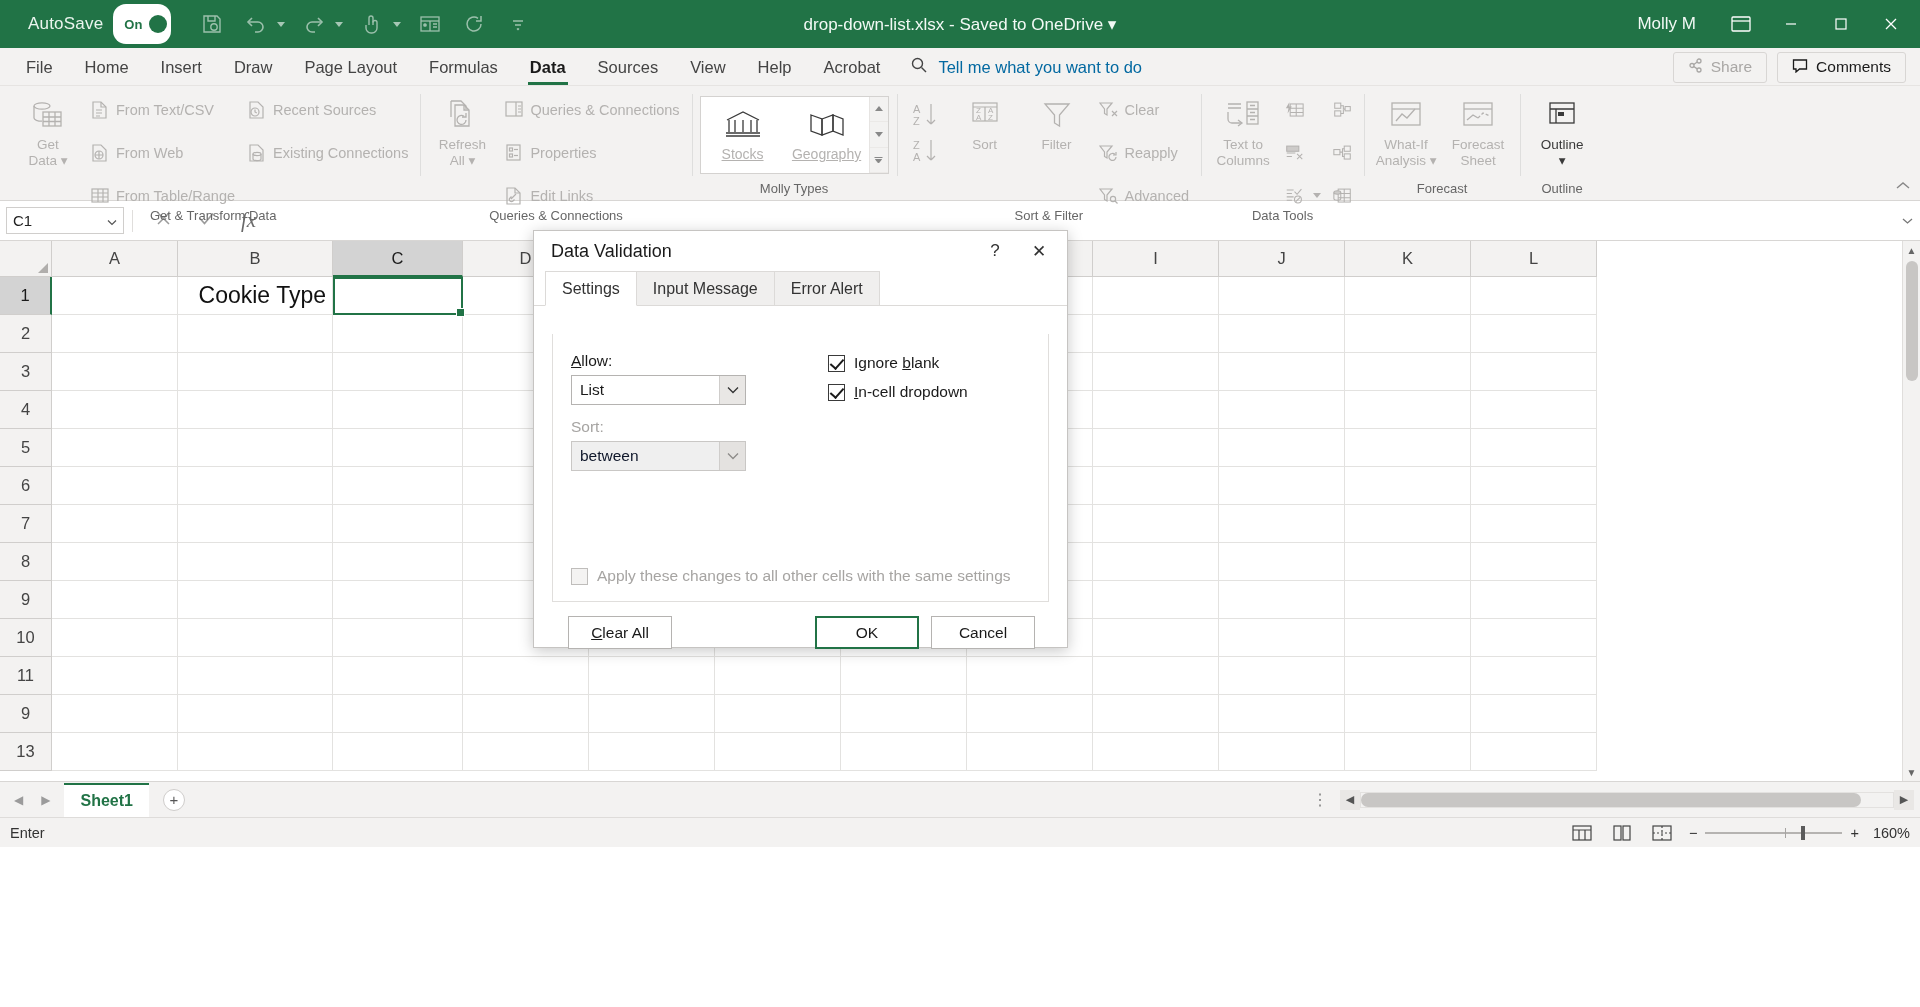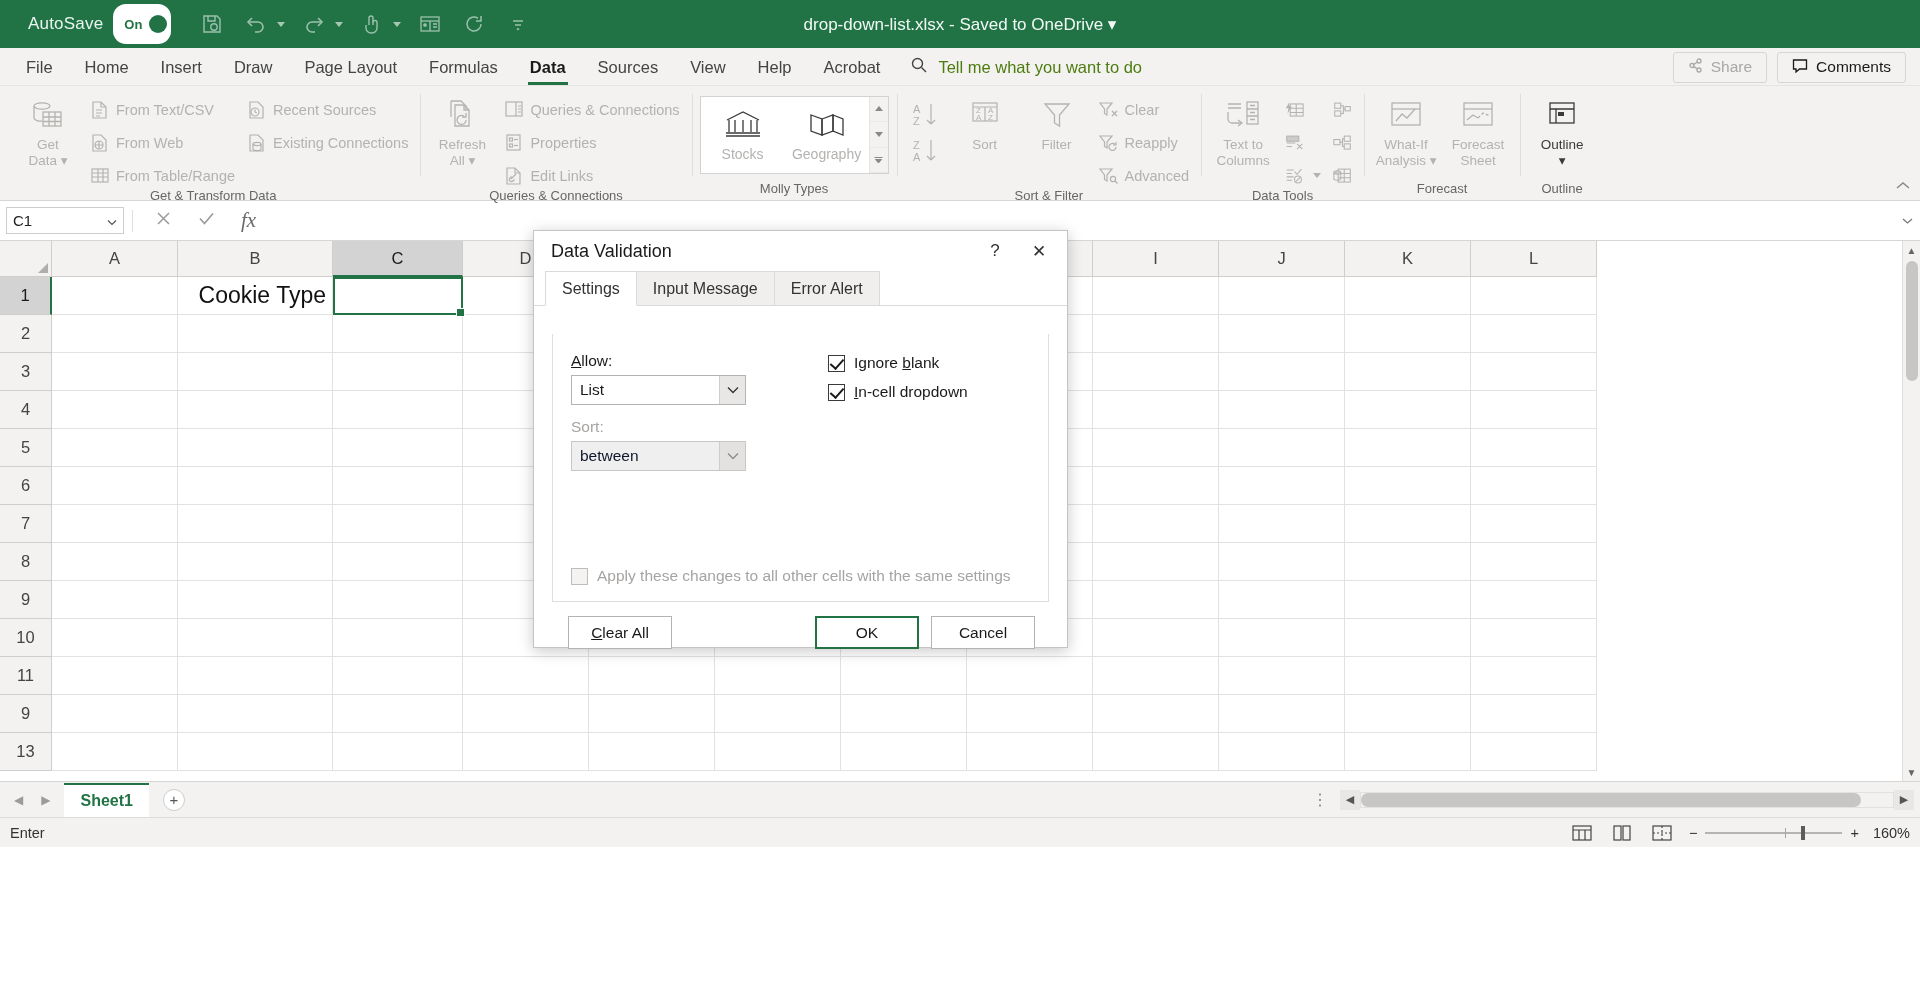--- a/index.html
+++ b/index.html
@@ -44,21 +44,21 @@
     border-bottom:1px solid #e6e4e2;
   }
   .tab {
     padding:0 16px; height:36px; line-height:36px; font-size:16.5px; color:#444;
     position:relative; white-space:nowrap;
   }
   .tab.active { color:#1a1a1a; font-weight:bold; }
   .tab.active:after {
     content:""; position:absolute; left:14px; right:14px; bottom:0; height:3px; background:#217346;
   }
-  .tellme { display:flex; align-items:center; gap:10px; margin-left:14px; color:#4d7c0f; font-size:16.5px; height:36px;}
+  .tellme { display:flex; align-items:center; gap:10px; margin-left:14px; color:#0369a1; font-size:16.5px; height:36px;}
   .tabbar-right { margin-left:auto; display:flex; align-items:center; gap:10px; padding-right:14px; height:36px; }
   .share-btn, .comments-btn {
     display:flex; align-items:center; gap:8px; font-size:15.5px; color:#444;
     border:1px solid #d8d6d4; border-radius:3px; padding:5px 14px; background:#f3f2f1;
   }
   .comments-btn { color:#1a1a1a; }
   .share-btn { color:#a9a7a5; }
 
   
   .ribbon {
@@ -72,31 +72,31 @@
   .rgroup-body { display:flex; align-items:flex-start; gap:4px; flex:1; padding-top:4px; }
   .rgroup-label {
     text-align:center; font-size:13px; color:#666; padding-bottom:4px; margin-top:auto;
   }
   .bigbtn {
     display:flex; flex-direction:column; align-items:center; justify-content:flex-start;
     width:68px; padding-top:4px; color:#b4b2b0; font-size:13.5px; text-align:center; line-height:1.15;
   }
   .bigbtn .ic { height:36px; display:flex; align-items:center; justify-content:center; margin-bottom:3px;}
   .bigbtn.enabled { color:#3a3a3a; }
-  .smallcol { display:flex; flex-direction:column; gap:8px; padding-top:3px; }
+  .smallcol { display:flex; flex-direction:column; gap:18px; padding-top:3px; }
   .smallbtn {
     display:flex; align-items:center; gap:7px; font-size:14.5px; color:#b4b2b0;
     height:25px; padding:0 4px; white-space:nowrap;
   }
   .smallbtn .ic { width:19px; height:19px; display:flex; align-items:center; justify-content:center; }
   .gallery {
     border:1px solid #d4d2d0; background:#fff; display:flex; align-items:stretch; height:78px; margin-top:2px;
   }
   .gallery-items { display:flex; }
-  .gitem { width:84px; display:flex; flex-direction:column; align-items:center; justify-content:center; color:#b4b2b0; font-size:14px; gap:3px;}
+  .gitem { width:84px; display:flex; flex-direction:column; align-items:center; justify-content:center; color:#b4b2b0; font-size:14px; gap:3px;text-decoration:underline;}
   .gscroll { width:19px; border-left:1px solid #e6e4e2; display:flex; flex-direction:column; }
   .gsbtn { flex:1; display:flex; align-items:center; justify-content:center; border-bottom:1px solid #ebe9e7; background:#f3f2f1;}
   .sortcol { display:flex; flex-direction:column; gap:6px; padding-top:6px; }
   .azbtn { display:flex; align-items:center; font-size:13px; color:#b4b2b0; height:30px; padding:0 6px;}
   .ribbon-collapse { position:absolute; right:10px; bottom:6px; color:#888; font-size:13px; }
 
   
   .formulabar { height:40px; background:#fff; display:flex; align-items:center; border-bottom:1px solid #d8d6d4; }
   .namebox {
     width:118px; height:27px; margin-left:6px; border:1px solid #d0cecc; background:#fff;
@@ -312,20 +312,44 @@
           <path d="M3 5h10M5 9h6M7 12.5l1 1 1-1"></path>
         </svg>
       </span>
     </div>
 
     <div class="doc-title">
       <span>drop-down-list.xlsx  -  Saved to OneDrive</span>
       <span class="cap"> ▾</span>
     </div>
 
+    <div class="title-right">
+      <span class="user-name">Molly M</span>
+      <span class="winbtn">
+        <svg width="20" height="16" viewBox="0 0 20 16" fill="none" stroke="#fff" stroke-width="1.3">
+          <rect x="1" y="1" width="18" height="14" rx="1"></rect>
+            <path d="M1 5h18"></path>
+        </svg>
+      </span>
+      <span class="winbtn">
+        <svg width="14" height="14" viewBox="0 0 14 14" stroke="#fff" stroke-width="1.2">
+            <path d="M2 7h10"></path>
+          </svg>
+      </span>
+      <span class="winbtn">
+        <svg width="14" height="14" viewBox="0 0 14 14" fill="none" stroke="#fff" stroke-width="1.2">
+            <rect x="2" y="2" width="10" height="10"></rect>
+          </svg>
+      </span>
+      <span class="winbtn close">
+        <svg width="14" height="14" viewBox="0 0 14 14" stroke="#fff" stroke-width="1.3">
+            <path d="M2 2l10 10M12 2L2 12"></path>
+          </svg>
+      </span>
+    </div>
   </div>
 
   <div class="tabbar">
     <div class="tab">File</div>
     <div class="tab">Home</div>
     <div class="tab">Insert</div>
     <div class="tab">Draw</div>
     <div class="tab">Page Layout</div>
     <div class="tab">Formulas</div>
     <div class="tab active">Data</div>

